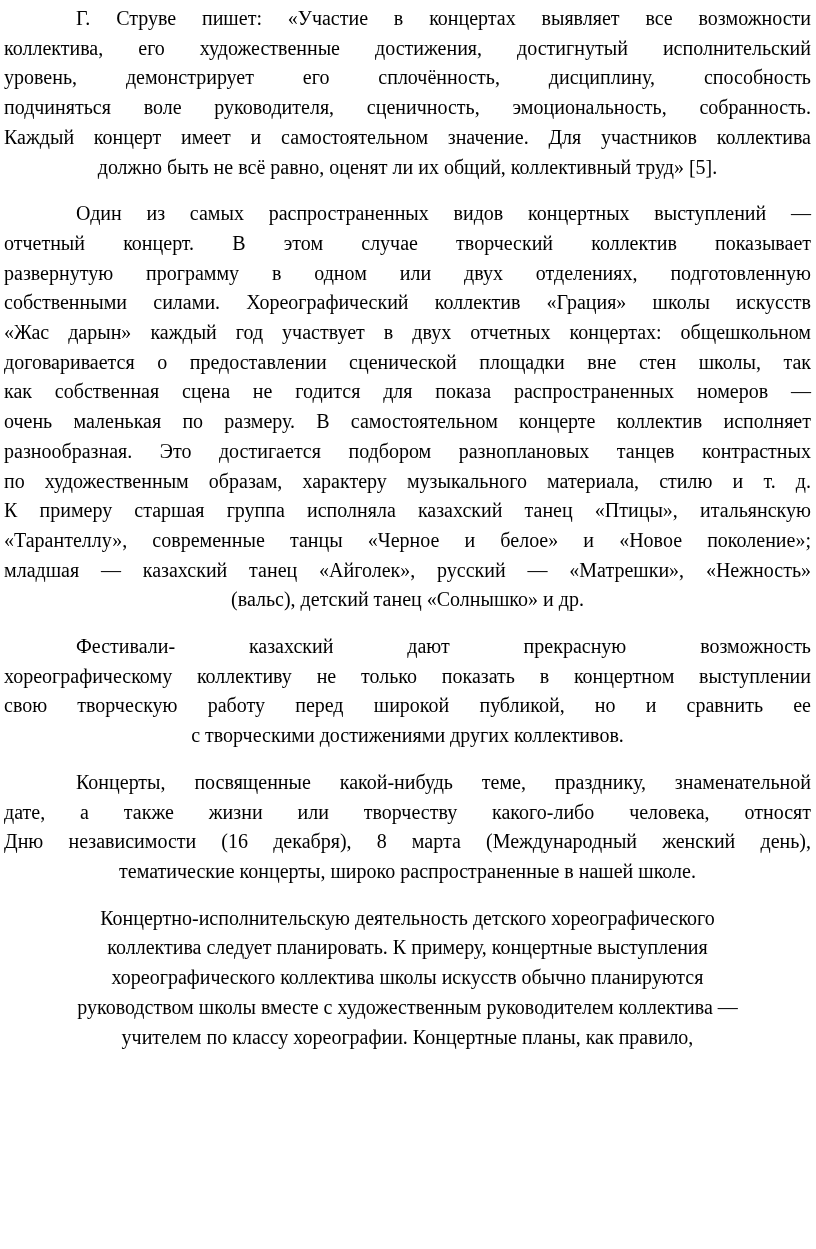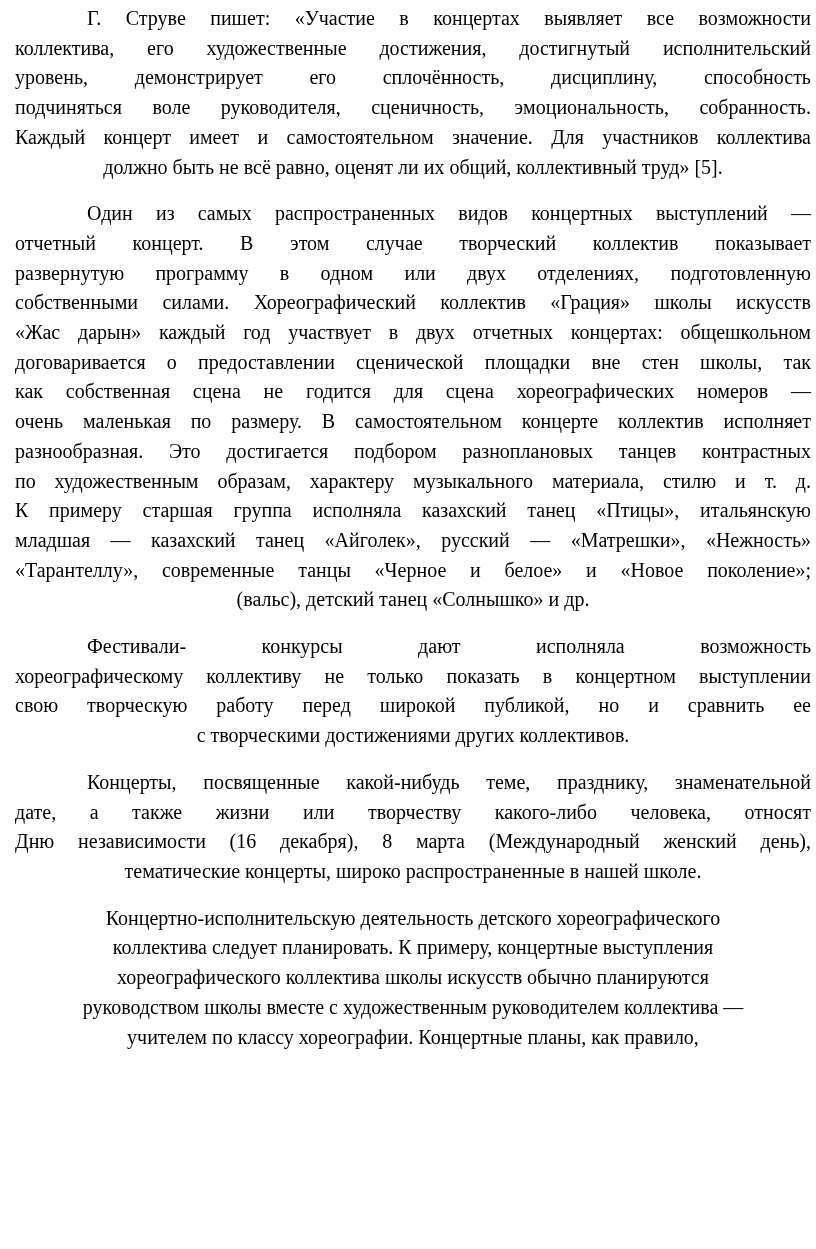--- a/index.html
+++ b/index.html
@@ -17,21 +17,21 @@
     width: 816px;
     height: 1249px;
     padding: 4px 5px 0 3px;
     background: #ffffff;
     color: #000000;
     font-family: "Liberation Serif", "DejaVu Serif", serif;
     font-size: 20px;
     line-height: 29.7px;
   }
   .para {
-    margin: 17px 0 0 12px;
+    margin: 17px 0 0 1px;
   }
   .para:first-child {
     margin-top: 0;
   }
   .line {
     white-space: normal;
     text-align: center;
   }
   
   .line.stretch {
@@ -55,31 +55,31 @@
       <div class="line stretch">Каждый концерт имеет и самостоятельном значение. Для участников коллектива</div>
       <div class="line">должно быть не всё равно, оценят ли их общий, коллективный труд» [5].</div>
     </div>
     <div class="para">
       <div class="line stretch indent">Один из самых распространенных видов концертных выступлений —</div>
       <div class="line stretch">отчетный концерт. В&nbsp;этом случае творческий коллектив показывает</div>
       <div class="line stretch">развернутую программу в&nbsp;одном или двух отделениях, подготовленную</div>
       <div class="line stretch">собственными силами. Хореографический коллектив «Грация» школы искусств</div>
       <div class="line stretch">«Жас дарын» каждый год участвует в двух отчетных концертах: общешкольном</div>
       <div class="line stretch">договаривается о предоставлении сценической площадки вне стен школы, так</div>
-      <div class="line stretch">как собственная сцена не годится для сцена хореографических номеров —</div>
+      <div class="line stretch">как собственная сцена не годится для показа распространенных номеров —</div>
       <div class="line stretch">очень маленькая по размеру. В самостоятельном концерте коллектив исполняет</div>
       <div class="line stretch">разнообразная. Это достигается подбором разноплановых танцев контрастных</div>
       <div class="line stretch">по художественным образам, характеру музыкального материала, стилю и&nbsp;т.&nbsp;д.</div>
       <div class="line stretch">К примеру старшая группа исполняла казахский танец «Птицы», итальянскую</div>
+      <div class="line stretch">«Тарантеллу», современные танцы «Черное и&nbsp;белое» и «Новое поколение»;</div>
       <div class="line stretch">младшая — казахский танец «Айголек», русский — «Матрешки», «Нежность»</div>
-      <div class="line stretch">«Тарантеллу», современные танцы «Черное и&nbsp;белое» и «Новое поколение»;</div>
       <div class="line">(вальс), детский танец «Солнышко» и др.</div>
     </div>
     <div class="para">
-      <div class="line stretch indent">Фестивали- конкурсы дают исполняла возможность</div>
+      <div class="line stretch indent">Фестивали- казахский дают прекрасную возможность</div>
       <div class="line stretch">хореографическому коллективу не только показать в концертном выступлении</div>
       <div class="line stretch">свою творческую работу перед широкой публикой, но и&nbsp;сравнить ее</div>
       <div class="line">с творческими достижениями других коллективов.</div>
     </div>
     <div class="para">
       <div class="line stretch indent">Концерты, посвященные какой-нибудь теме, празднику, знаменательной</div>
       <div class="line stretch">дате, а&nbsp;также жизни или творчеству какого-либо человека, относят</div>
       <div class="line stretch">Дню независимости (16 декабря), 8 марта (Международный женский день),</div>
       <div class="line">тематические концерты, широко распространенные в нашей школе.</div>
     </div>

